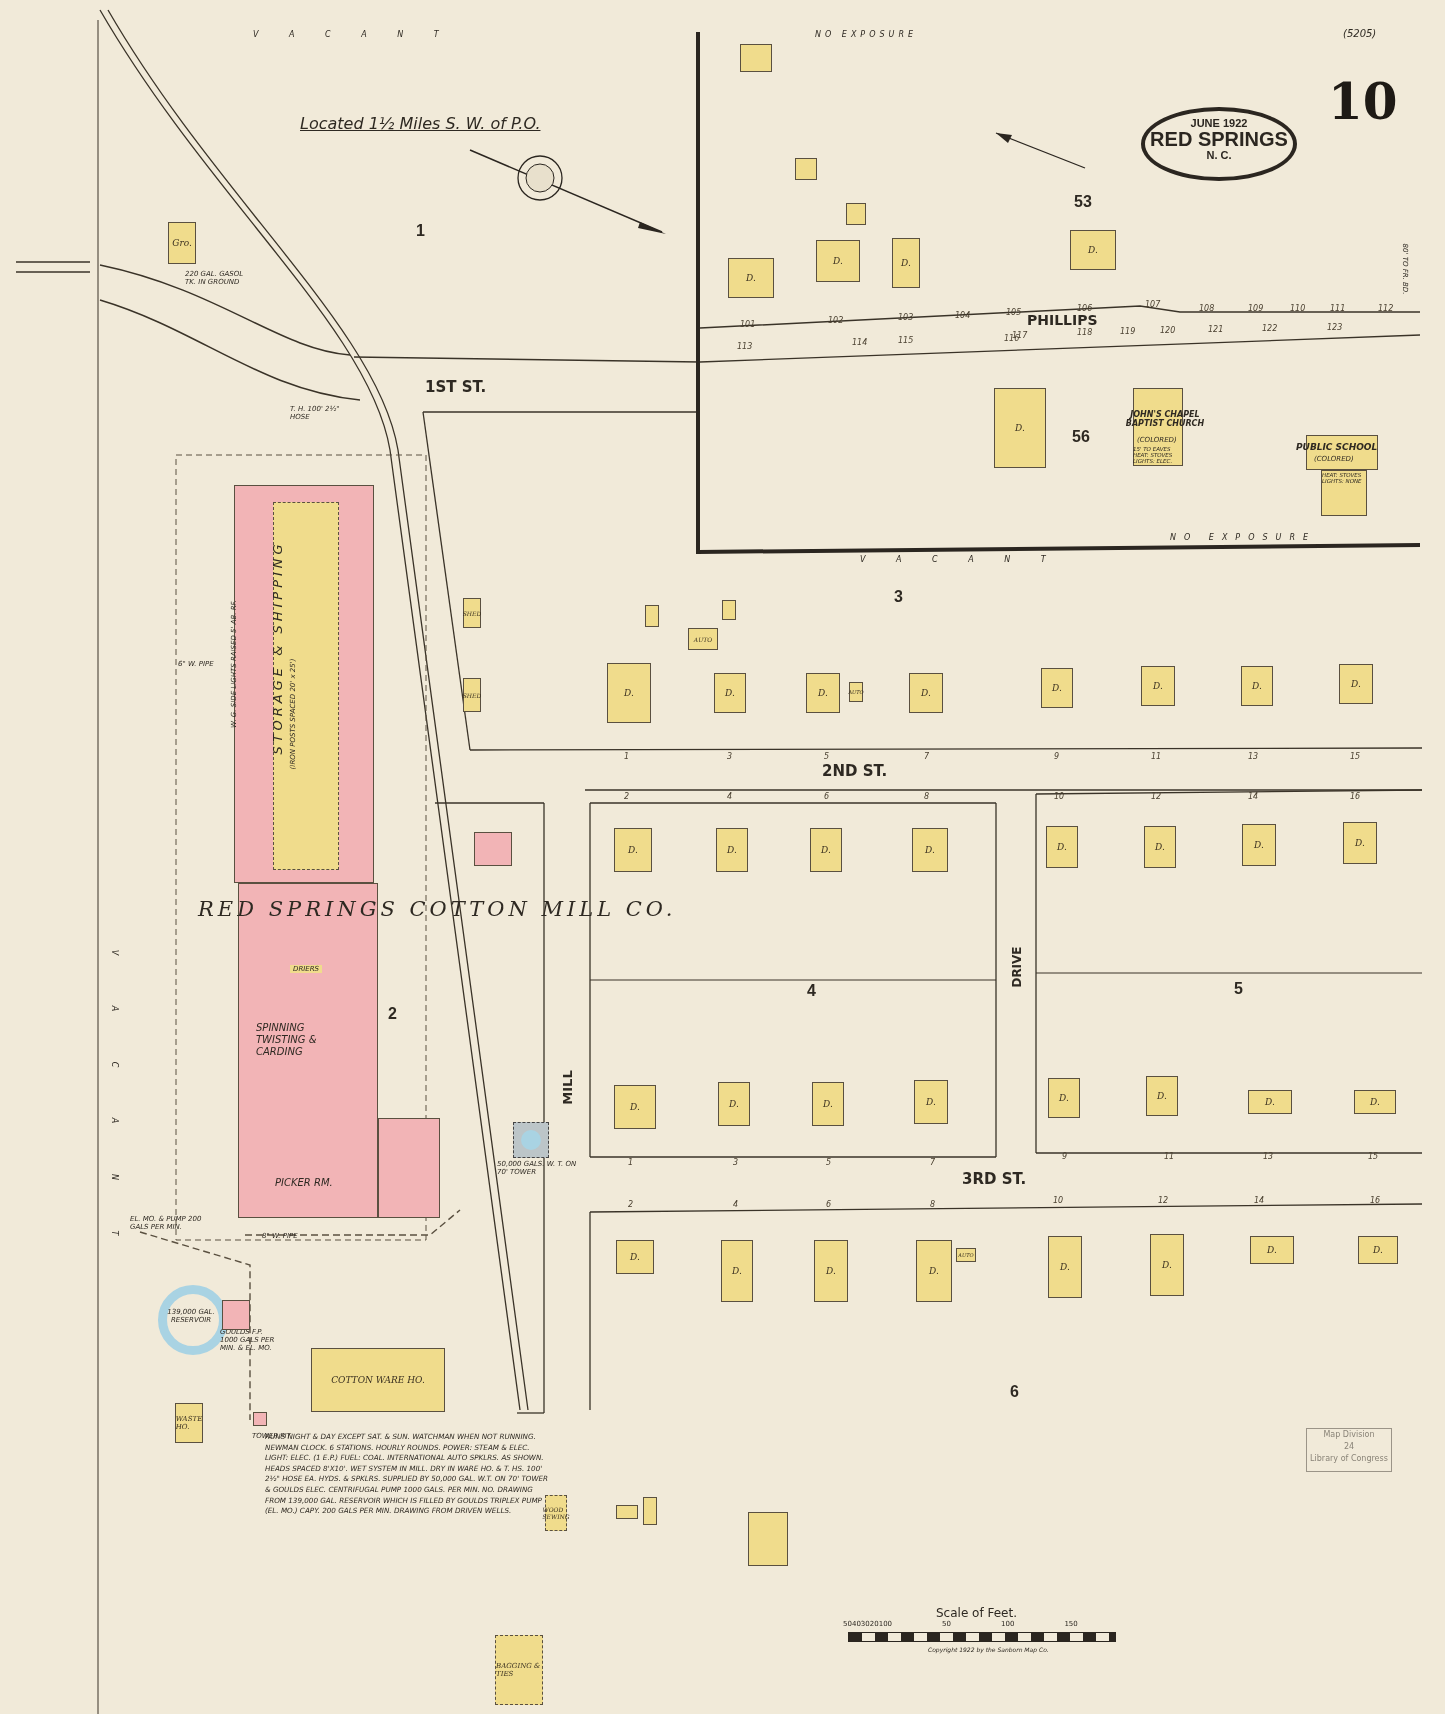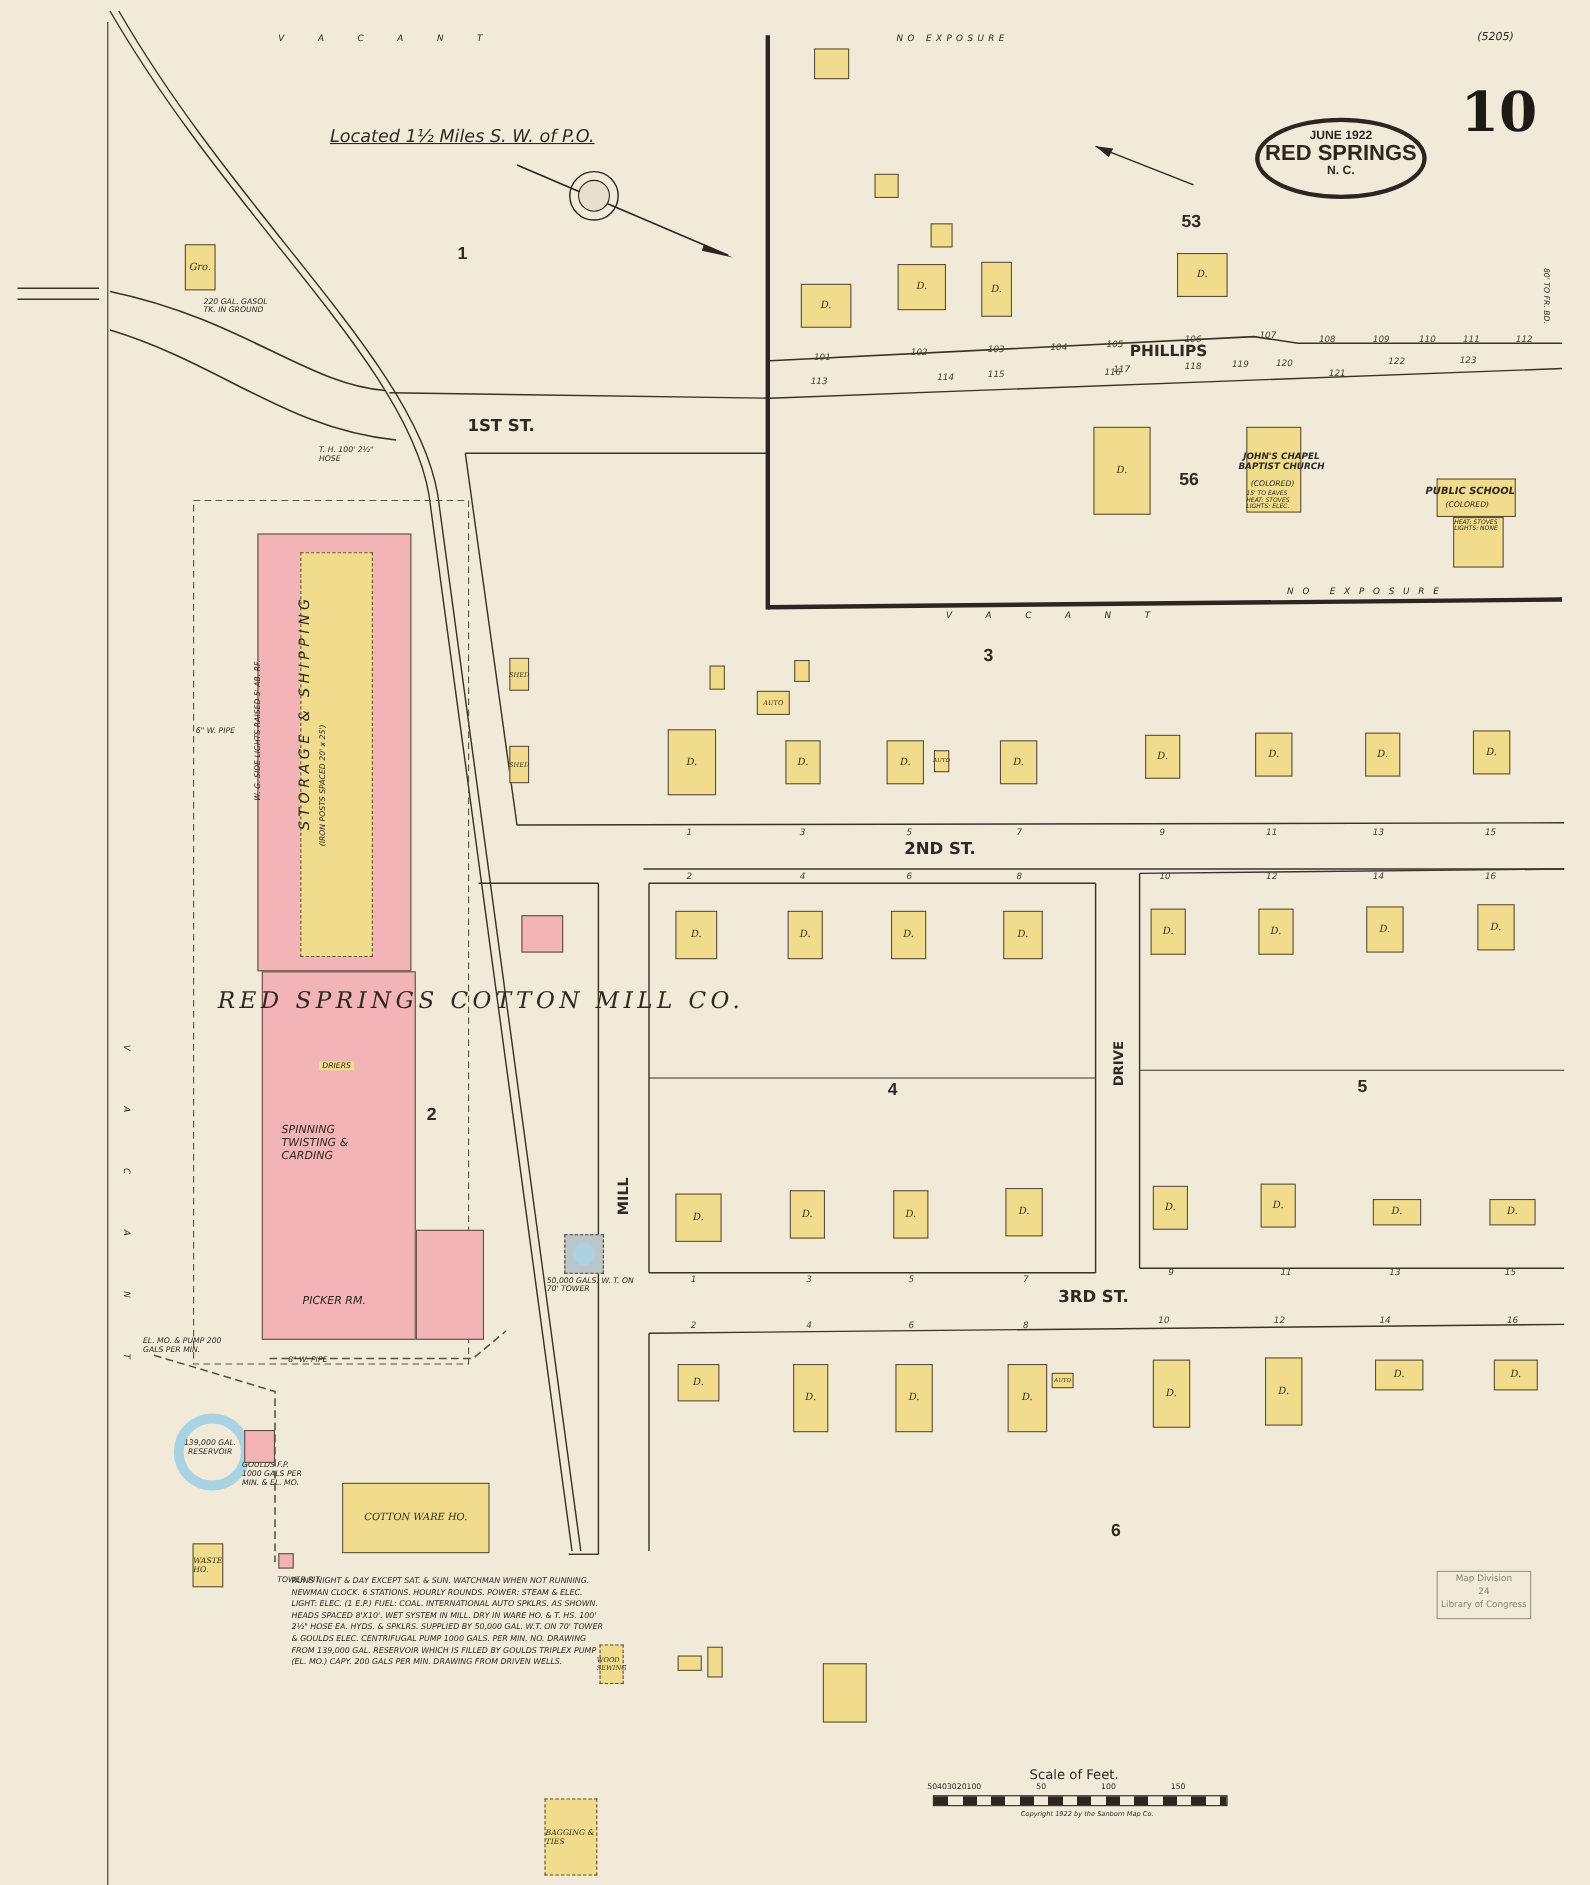--- a/index.html
+++ b/index.html
@@ -129,21 +129,21 @@
 <div class="lot" style="left:1330px;top:304px;">111</div>
 <div class="lot" style="left:1378px;top:304px;">112</div>
 <div class="lot" style="left:737px;top:342px;">113</div>
 <div class="lot" style="left:852px;top:338px;">114</div>
 <div class="lot" style="left:898px;top:336px;">115</div>
 <div class="lot" style="left:1004px;top:334px;">116</div>
 <div class="lot" style="left:1012px;top:331px;">117</div>
 <div class="lot" style="left:1077px;top:328px;">118</div>
 <div class="lot" style="left:1120px;top:327px;">119</div>
 <div class="lot" style="left:1160px;top:326px;">120</div>
-<div class="lot" style="left:1208px;top:325px;margin-top:10px;">121</div>
+<div class="lot" style="left:1208px;top:325px;">121</div>
 <div class="lot" style="left:1262px;top:324px;">122</div>
 <div class="lot" style="left:1327px;top:323px;">123</div>
 
 <div class="lot" style="left:624px;top:752px;">1</div>
 <div class="lot" style="left:727px;top:752px;">3</div>
 <div class="lot" style="left:824px;top:752px;">5</div>
 <div class="lot" style="left:924px;top:752px;">7</div>
 <div class="lot" style="left:1054px;top:752px;">9</div>
 <div class="lot" style="left:1151px;top:752px;">11</div>
 <div class="lot" style="left:1248px;top:752px;">13</div>

